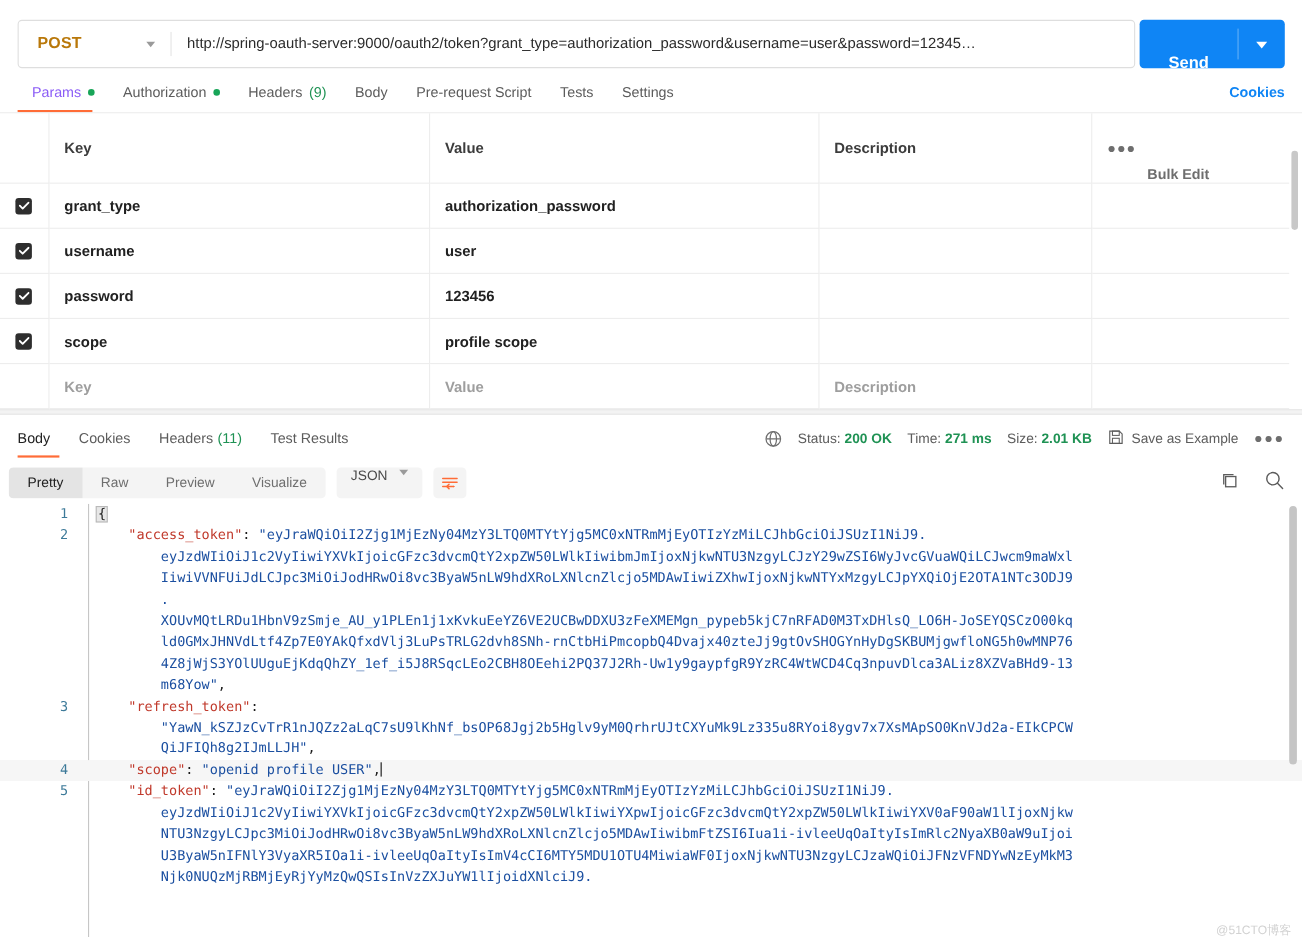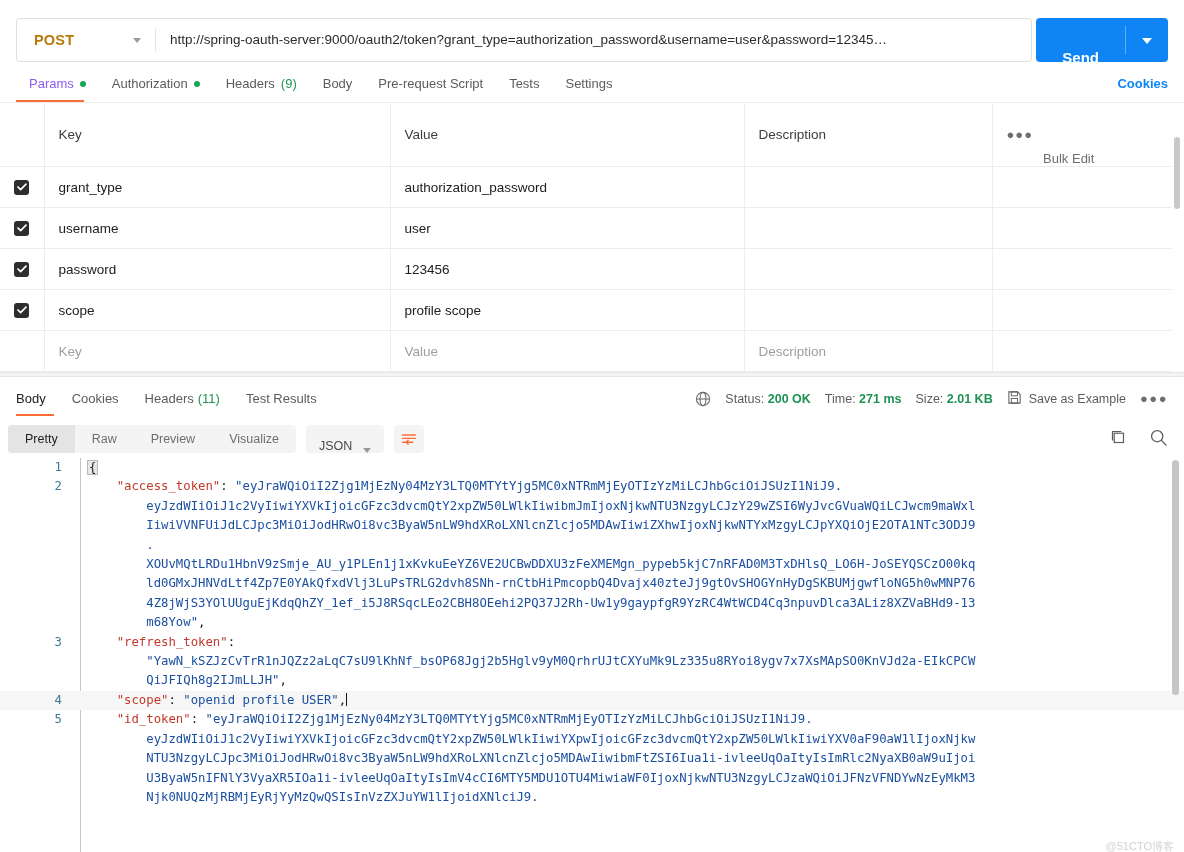--- a/index.html
+++ b/index.html
@@ -96,21 +96,21 @@
     margin-left: auto; font-size: 13px; color: #0f85f5;
     font-weight: 700; padding-bottom: 11px; cursor: pointer;
   }
 
   
   .params-wrap { position: relative; border-top: 1px solid #ededed; }
   table.params { width: 1172px; border-collapse: collapse; table-layout: fixed; }
   table.params td, table.params th {
     border: 1px solid #ededed; border-top: none;
     height: 41px; padding: 0 0 0 14px;
-    font-size: 13.5px; text-align: left; font-weight: 400;
+    font-size: 13.5px; text-align: left; font-weight: 700;
     vertical-align: middle;
   }
   .col-chk { width: 44px; padding: 0 !important; border-left: none !important; }
   .col-key { width: 346px; }
   .col-val { width: 354px; }
   .col-desc { width: 248px; }
   .col-opt { width: 180px; border-right: none !important; }
   thead th { color: #3c3c3c; height: 30px !important; font-weight: 400; border-top: none; }
   thead th.col-chk { border-bottom: 1px solid #ededed; }
   td.val-cell, td.key-cell { color: #212121; }
@@ -171,21 +171,21 @@
   .seg {
     display: flex; background: #f4f4f4; border-radius: 4px;
     height: 28px; overflow: hidden;
   }
   .seg-item {
     padding: 0 17px; display: flex; align-items: center;
     font-size: 12.5px; color: #6e6e6e; cursor: pointer;
   }
   .seg-item.active { background: #e4e4e4; color: #212121; font-weight: 400; }
   .fmt {
-    display: flex; align-items: flex-end; gap: 11px;
+    display: flex; align-items: flex-start; gap: 11px;
     background: #f4f4f4; border-radius: 4px;
     height: 28px; padding: 0 13px; cursor: pointer;
   }
   .fmt-label { font-size: 12.5px; color: #4a4a4a; }
   .wrapbtn {
     width: 30px; height: 28px; background: #f4f4f4;
     border-radius: 4px; display: flex; align-items: center;
     justify-content: center; cursor: pointer;
   }
   .right-icons { margin-left: auto; display: flex; align-items: center; gap: 22px; }

